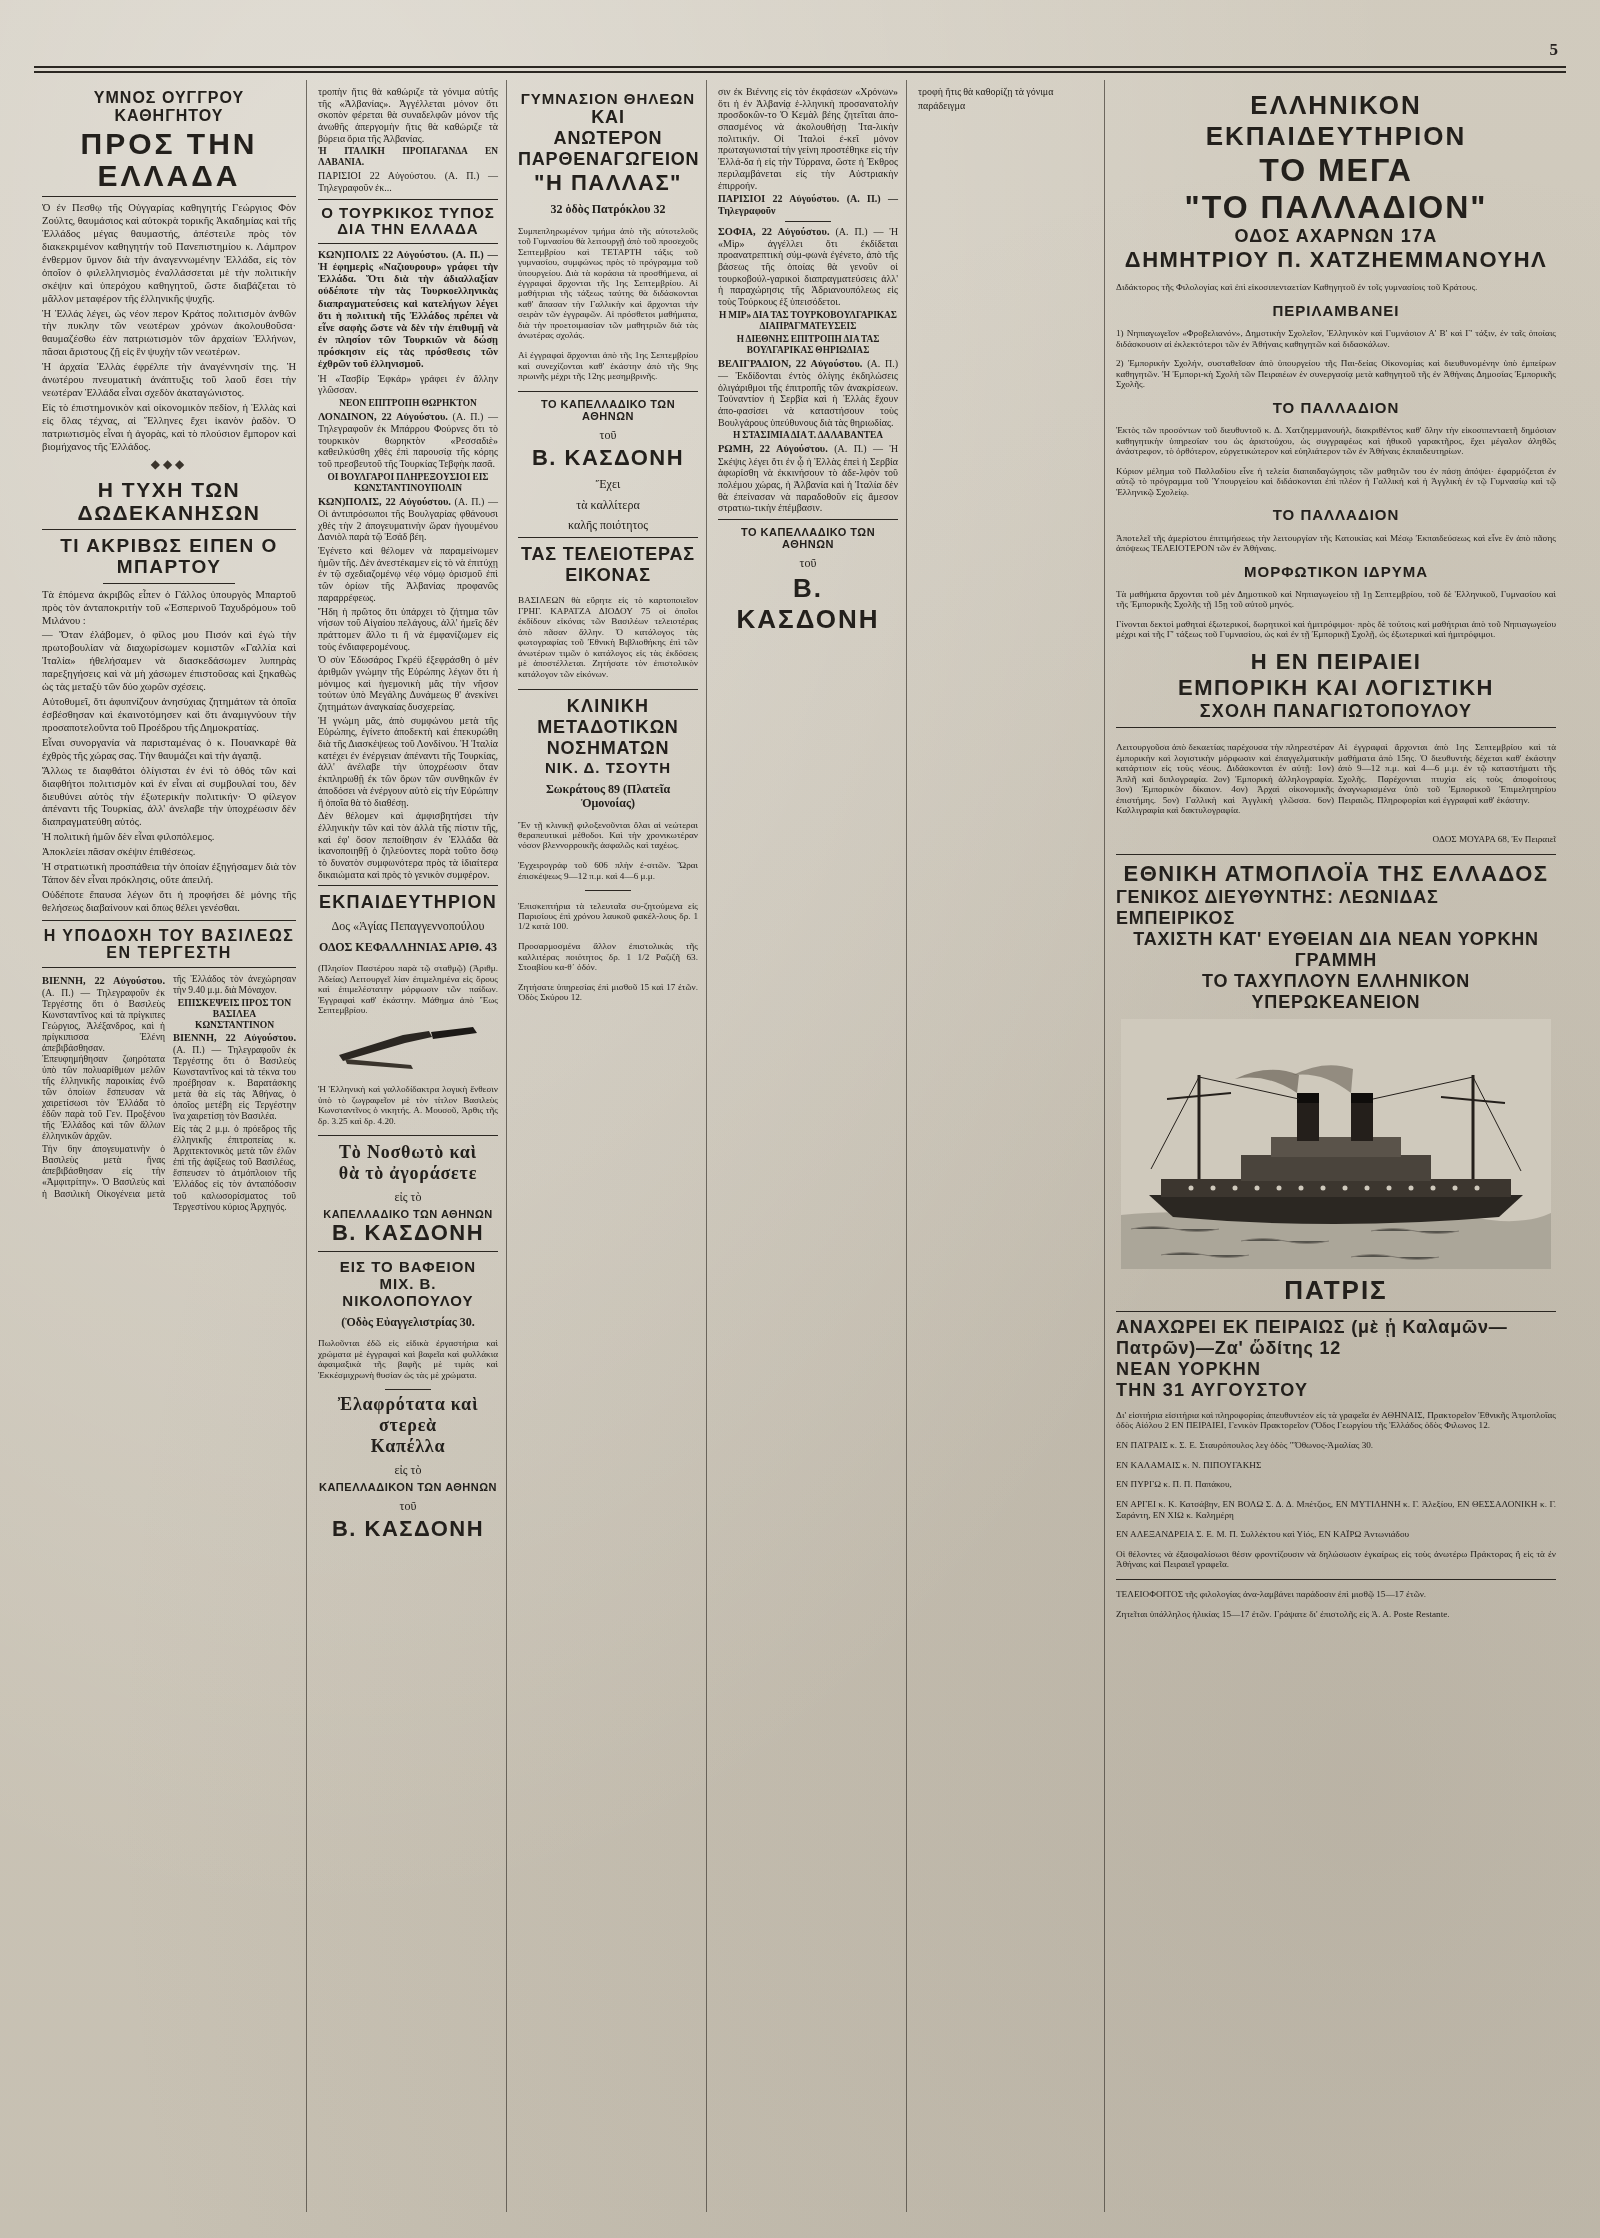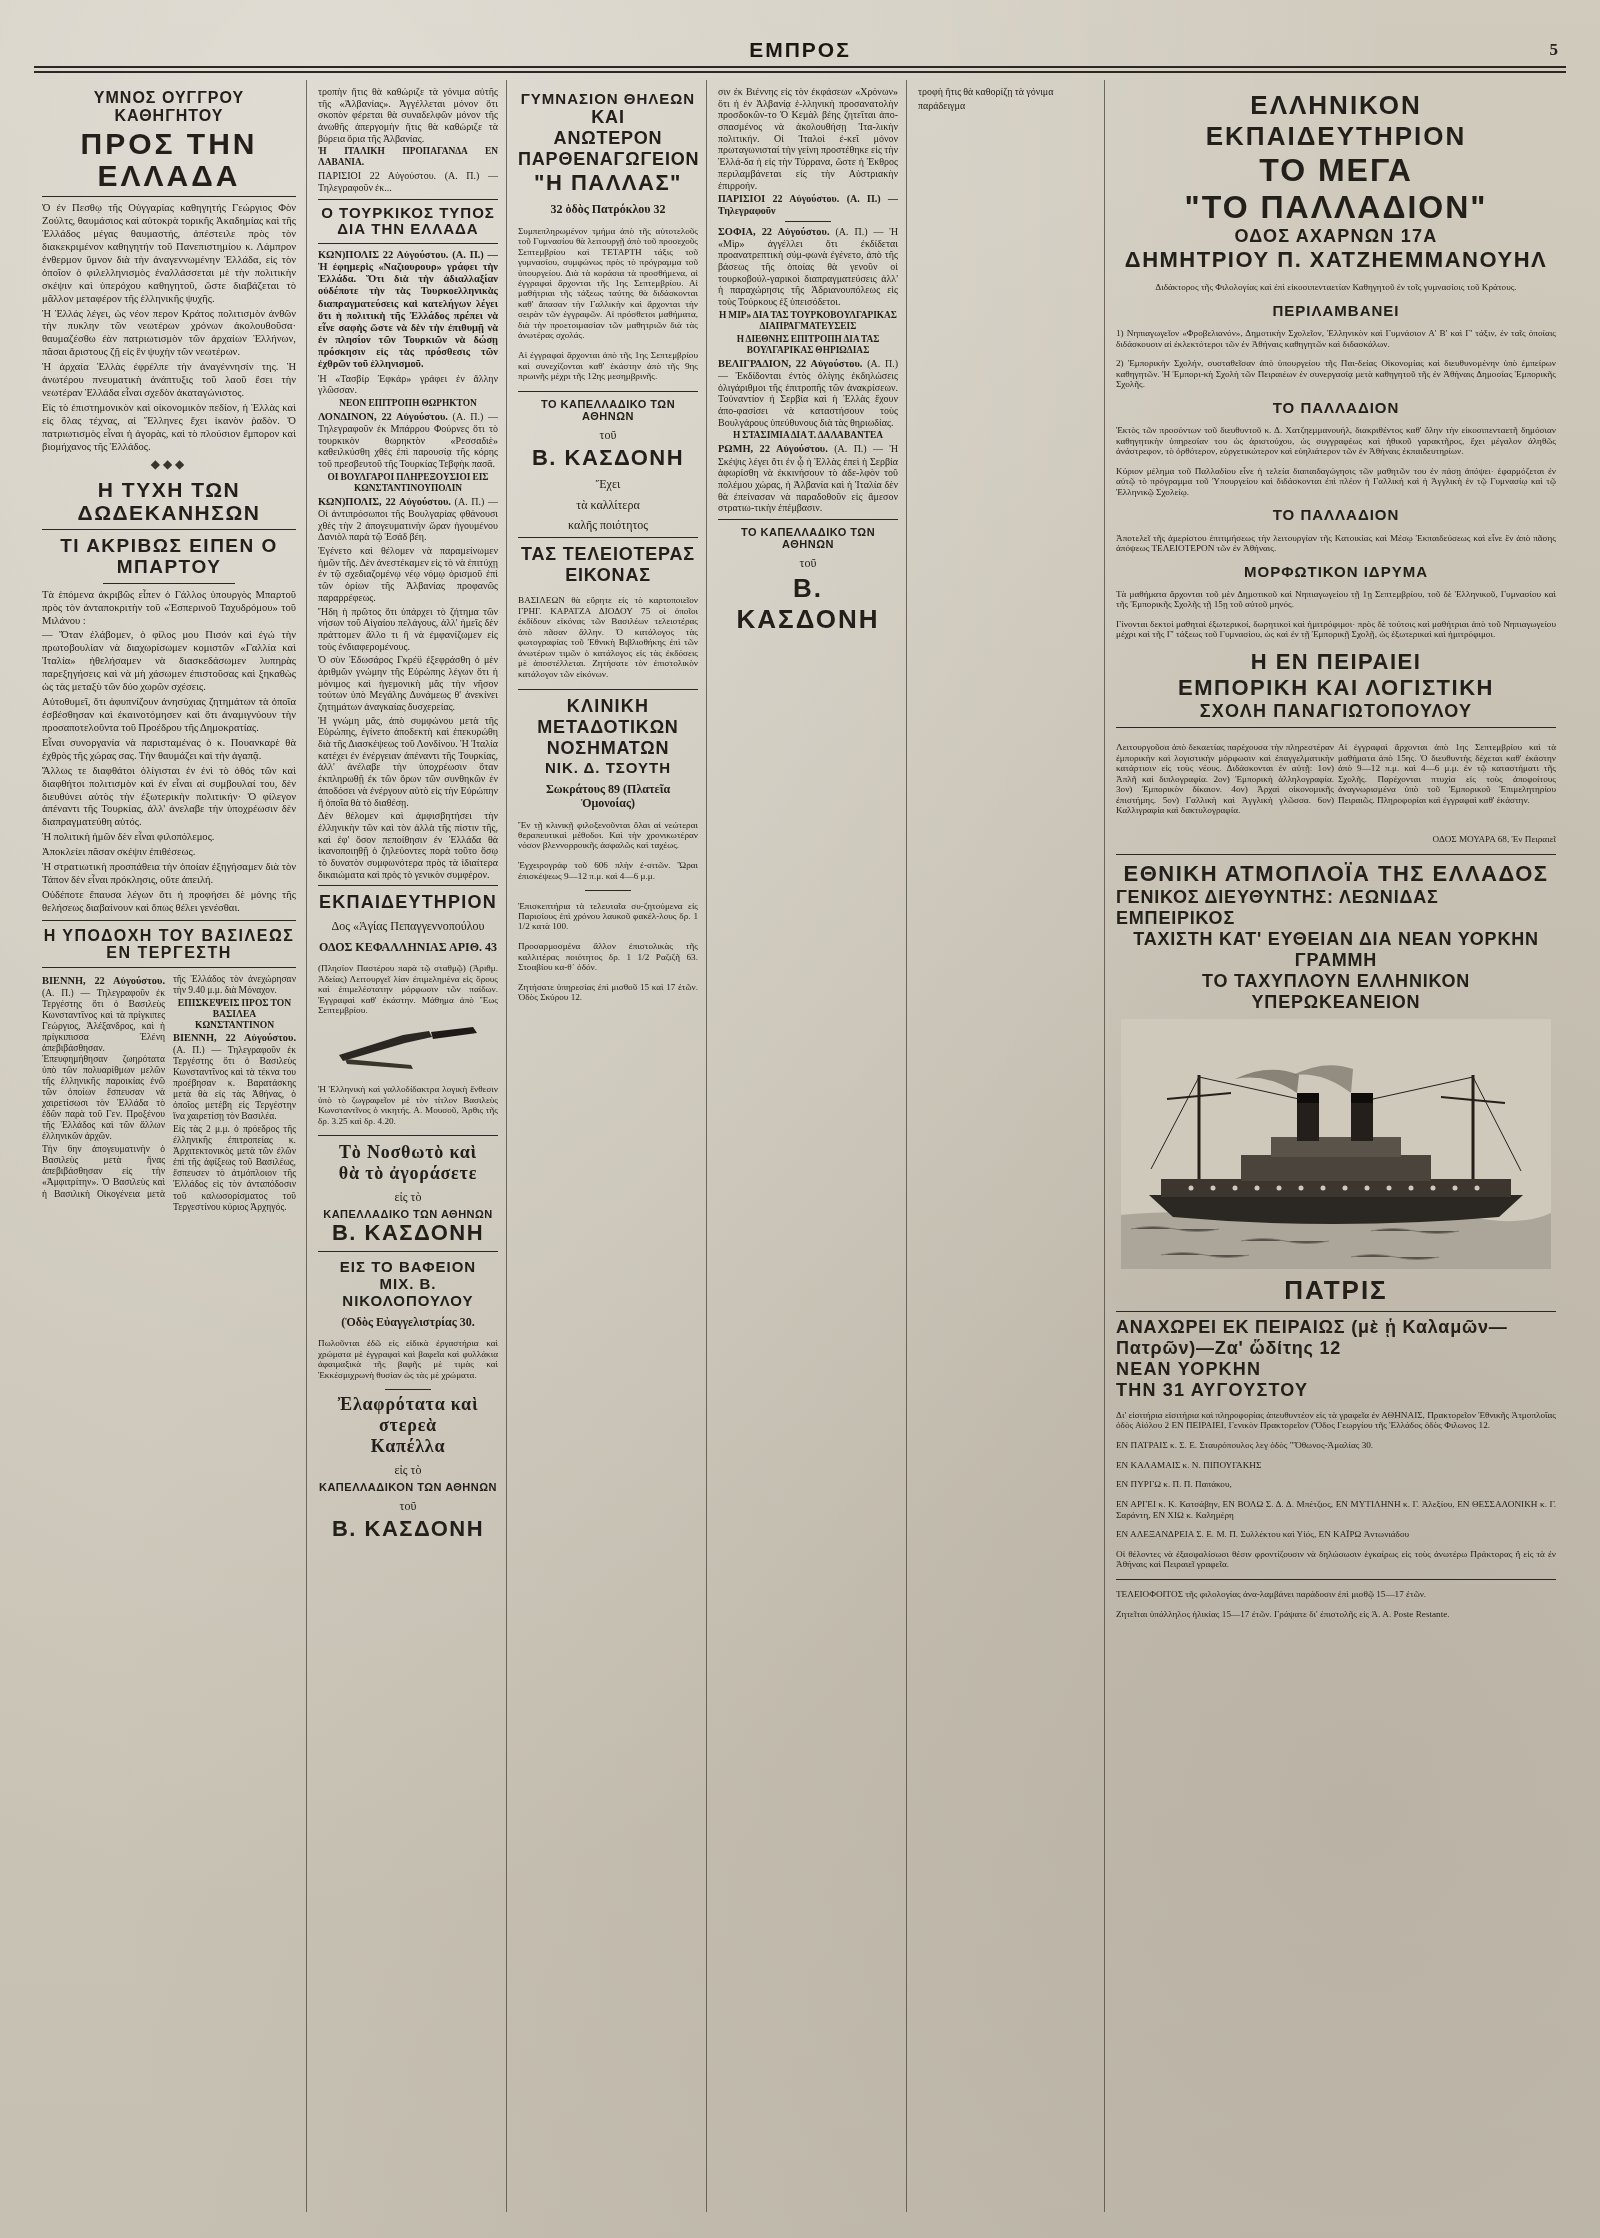--- a/index.html
+++ b/index.html
@@ -177,38 +177,37 @@
   .t18 { font-size: 18px; letter-spacing: 1.2px; }
   .t15 { font-size: 15px; letter-spacing: 1px; }
   .t13 { font-size: 18px; letter-spacing: 0.8px; }
   .t11 { font-size: 11px; letter-spacing: 0.5px; }
   .serif-title {
     font-family: "Liberation Serif", serif;
     font-weight: bold;
     text-align: center;
   }
   .tiny { font-size: 9.2px; line-height: 1.14; text-align: justify; }
-  .tiny.c { text-align: center; }
+  .tiny.c { }
   
   .razor { text-align: center; margin: 8px 0 4px 0; }
   
   .shipwrap {
     margin: 6px 0 2px 0;
     text-align: center;
   }
   .just-col { column-count: 2; column-gap: 8px; }
 </style>
 </head>
 <body>
 
 <div class="page">
   <div class="sheet">
 
     <div class="rule rule-top1"></div>
-    <div class="masthead">ΕΜΠΡΟΣ</div>
     <div class="folio">5</div>
     <div class="rule rule-top2"></div>
 
     <div class="col-sep s1"></div>
     <div class="col-sep s2"></div>
     <div class="col-sep s3"></div>
     <div class="col-sep s4"></div>
     <div class="col-sep s5"></div>
 
     <div class="col c1">

